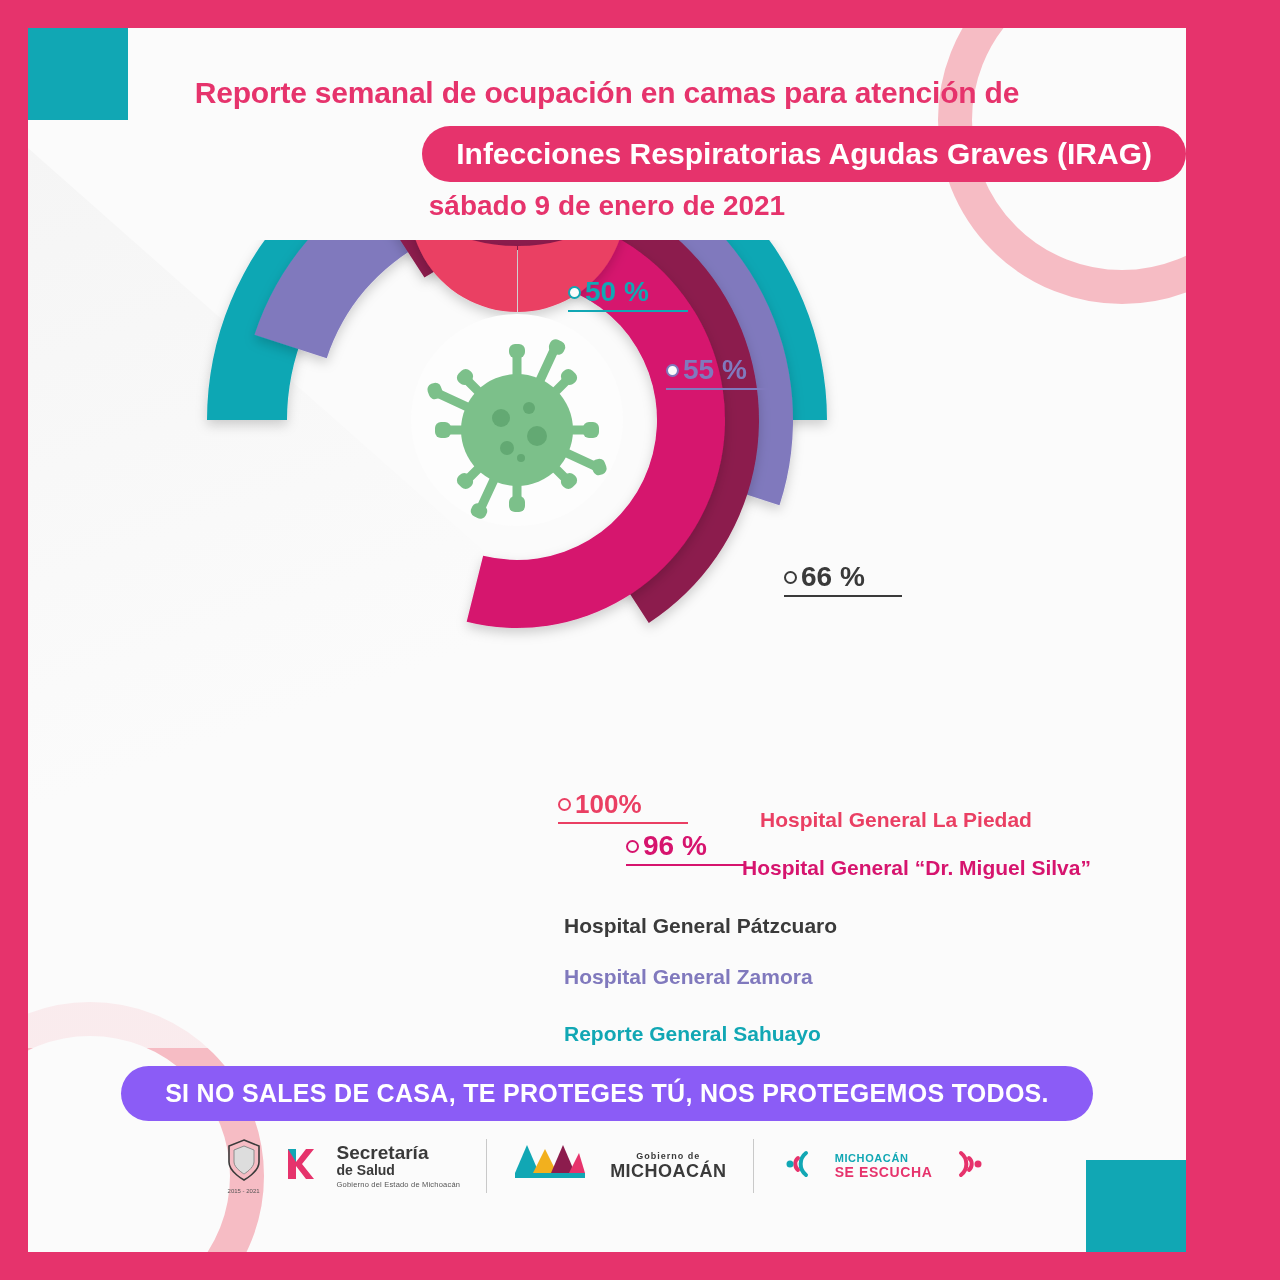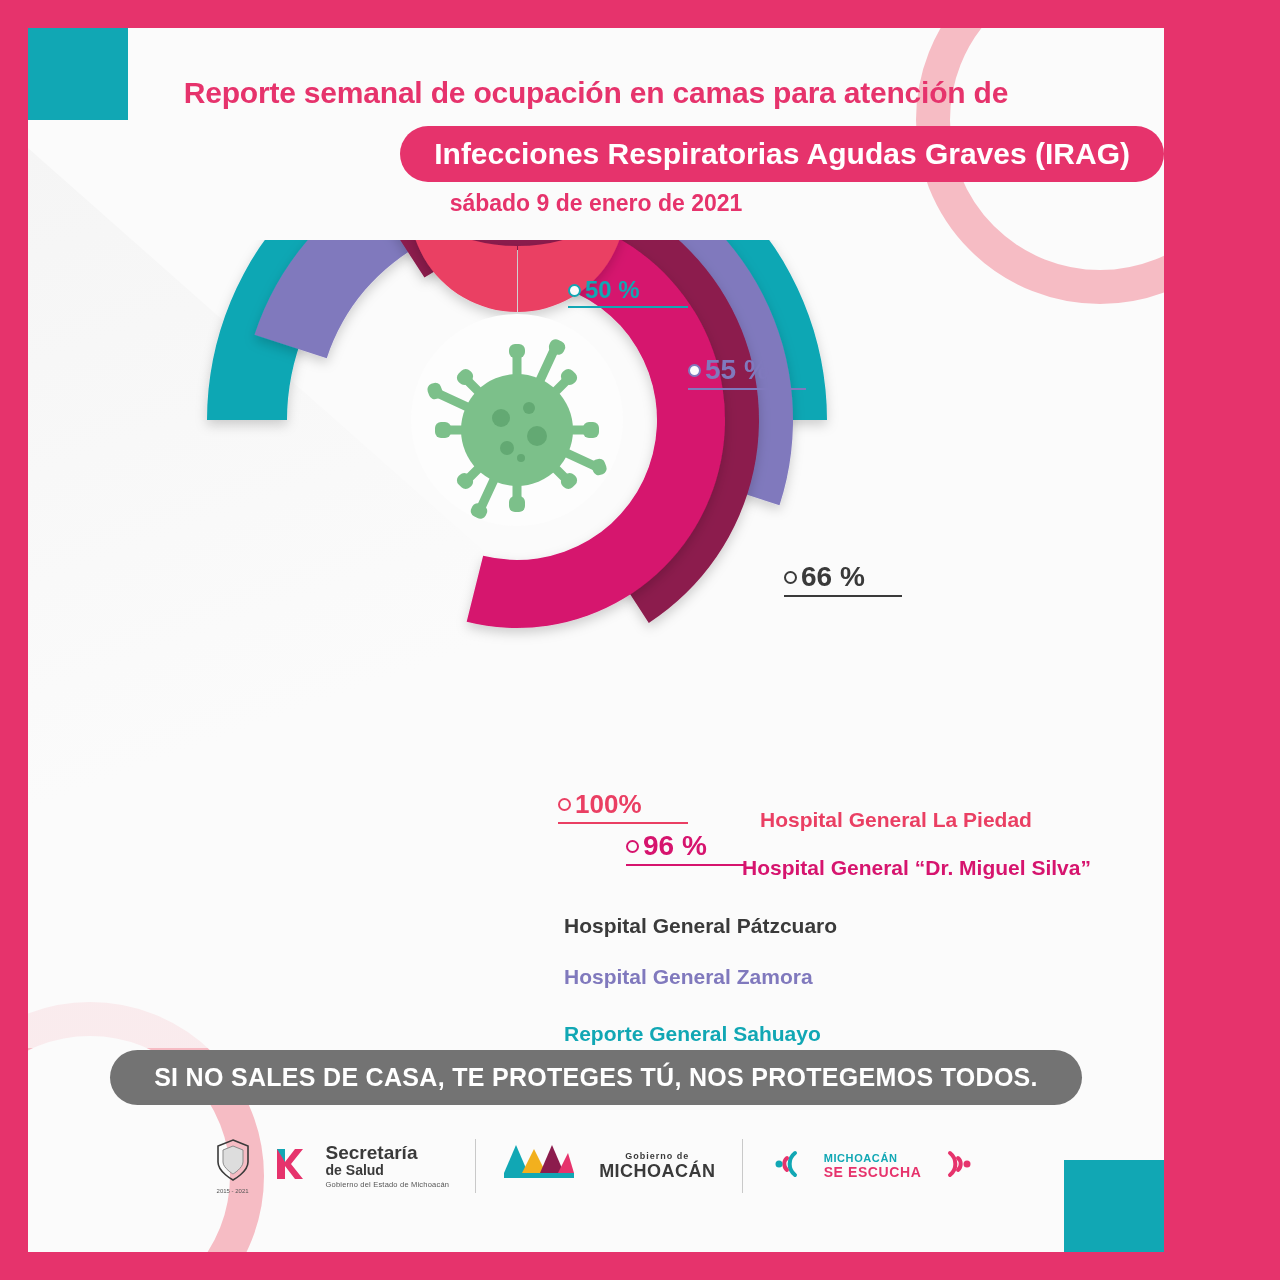--- a/index.html
+++ b/index.html
@@ -13,20 +13,21 @@
     position:relative;
     width:1280px; height:1280px;
     background:#e6336c;
   }
   .inner {
     position:absolute;
     left:28px; top:28px;
     width:1136px; height:1224px;
     background:#fbfbfb;
     overflow:hidden;
+    padding-left:22px;
   }
   
   .deco-teal-tl {
     position:absolute; left:0; top:0; width:100px; height:92px;
     background:#11a7b4;
   }
   .deco-teal-br {
     position:absolute; right:0; bottom:0; width:100px; height:92px;
     background:#11a7b4;
   }
@@ -60,21 +61,21 @@
   }
   .title2 {
     display:inline-block;
     background:#e6336c; color:#ffffff;
     font-size:30px; font-weight:bold;
     padding:11px 34px; border-radius:30px;
   }
   .title3 {
     position:absolute; top:162px; left:0; width:100%;
     text-align:center; color:#e6336c;
-    font-size:23px; font-weight:bold;
+    font-size:28px; font-weight:bold;
   }
 
   
   .chart-area {
     position:absolute; left:140px; top:212px; width:760px; height:790px;
   }
   .chart-area svg { display:block; }
 
   
   .virus {
@@ -101,23 +102,23 @@
   }
   .legend-item {
     font-size:21px; font-weight:bold; white-space:nowrap;
   }
 
   
   .bannerwrap {
     position:absolute; left:0; top:1022px; width:100%; text-align:center;
   }
   .banner {
-    display:inline-block; background:#737373; color:#fff;
+    display:inline-block; background:#8b5cf6; color:#fff;
     font-size:25px; font-weight:bold; letter-spacing:.3px;
-    padding:13px 44px; border-radius:32px;
+    padding:13px 44px; border-radius:32px;margin-top:16px;
   }
 
   
   .logos {
     position:absolute; left:0; top:1110px; width:100%;
     display:flex; align-items:center; justify-content:center; gap:26px;
   }
   .logo-block { display:flex; align-items:center; gap:23px; }
   .sep { width:1px; height:54px; background:#c9c9c9; }
   .sec-text .l1 { font-size:19px; font-weight:bold; color:#3a3a3a; line-height:1.02; }
@@ -239,25 +240,25 @@
           <circle cx="84" cy="88" r="9"></circle>
           <circle cx="112" cy="78" r="6"></circle>
           <circle cx="120" cy="106" r="10"></circle>
           <circle cx="90" cy="118" r="7"></circle>
           <circle cx="104" cy="128" r="4"></circle>
         </g>
       </svg>
     </div>
 
     <div class="vlabel" style="left:540px; top:248px; color:#11a7b4;">
-      <span class="dot"></span><span class="txt" style="font-size:24px;margin-top:20px;">50 %</span>
+      <span class="dot"></span><span class="txt" style="font-size:28px;margin-top:20px;">50 %</span>
       <span class="rule" style="width:120px;"></span>
     </div>
 
-    <div class="vlabel" style="left:660px; top:326px; color:#8079bd;">
+    <div class="vlabel" style="left:638px; top:326px; color:#8079bd;">
       <span class="dot"></span><span class="txt" style="font-size:28px;">55 %</span>
       <span class="rule" style="width:118px;"></span>
     </div>
 
     <div class="vlabel" style="left:756px; top:533px; color:#3a3a3a;">
       <span class="dot"></span><span class="txt" style="font-size:28px;">66 %</span>
       <span class="rule" style="width:118px;"></span>
     </div>
 
     <div class="vlabel" style="left:530px; top:761px; color:#ea3f63;">

